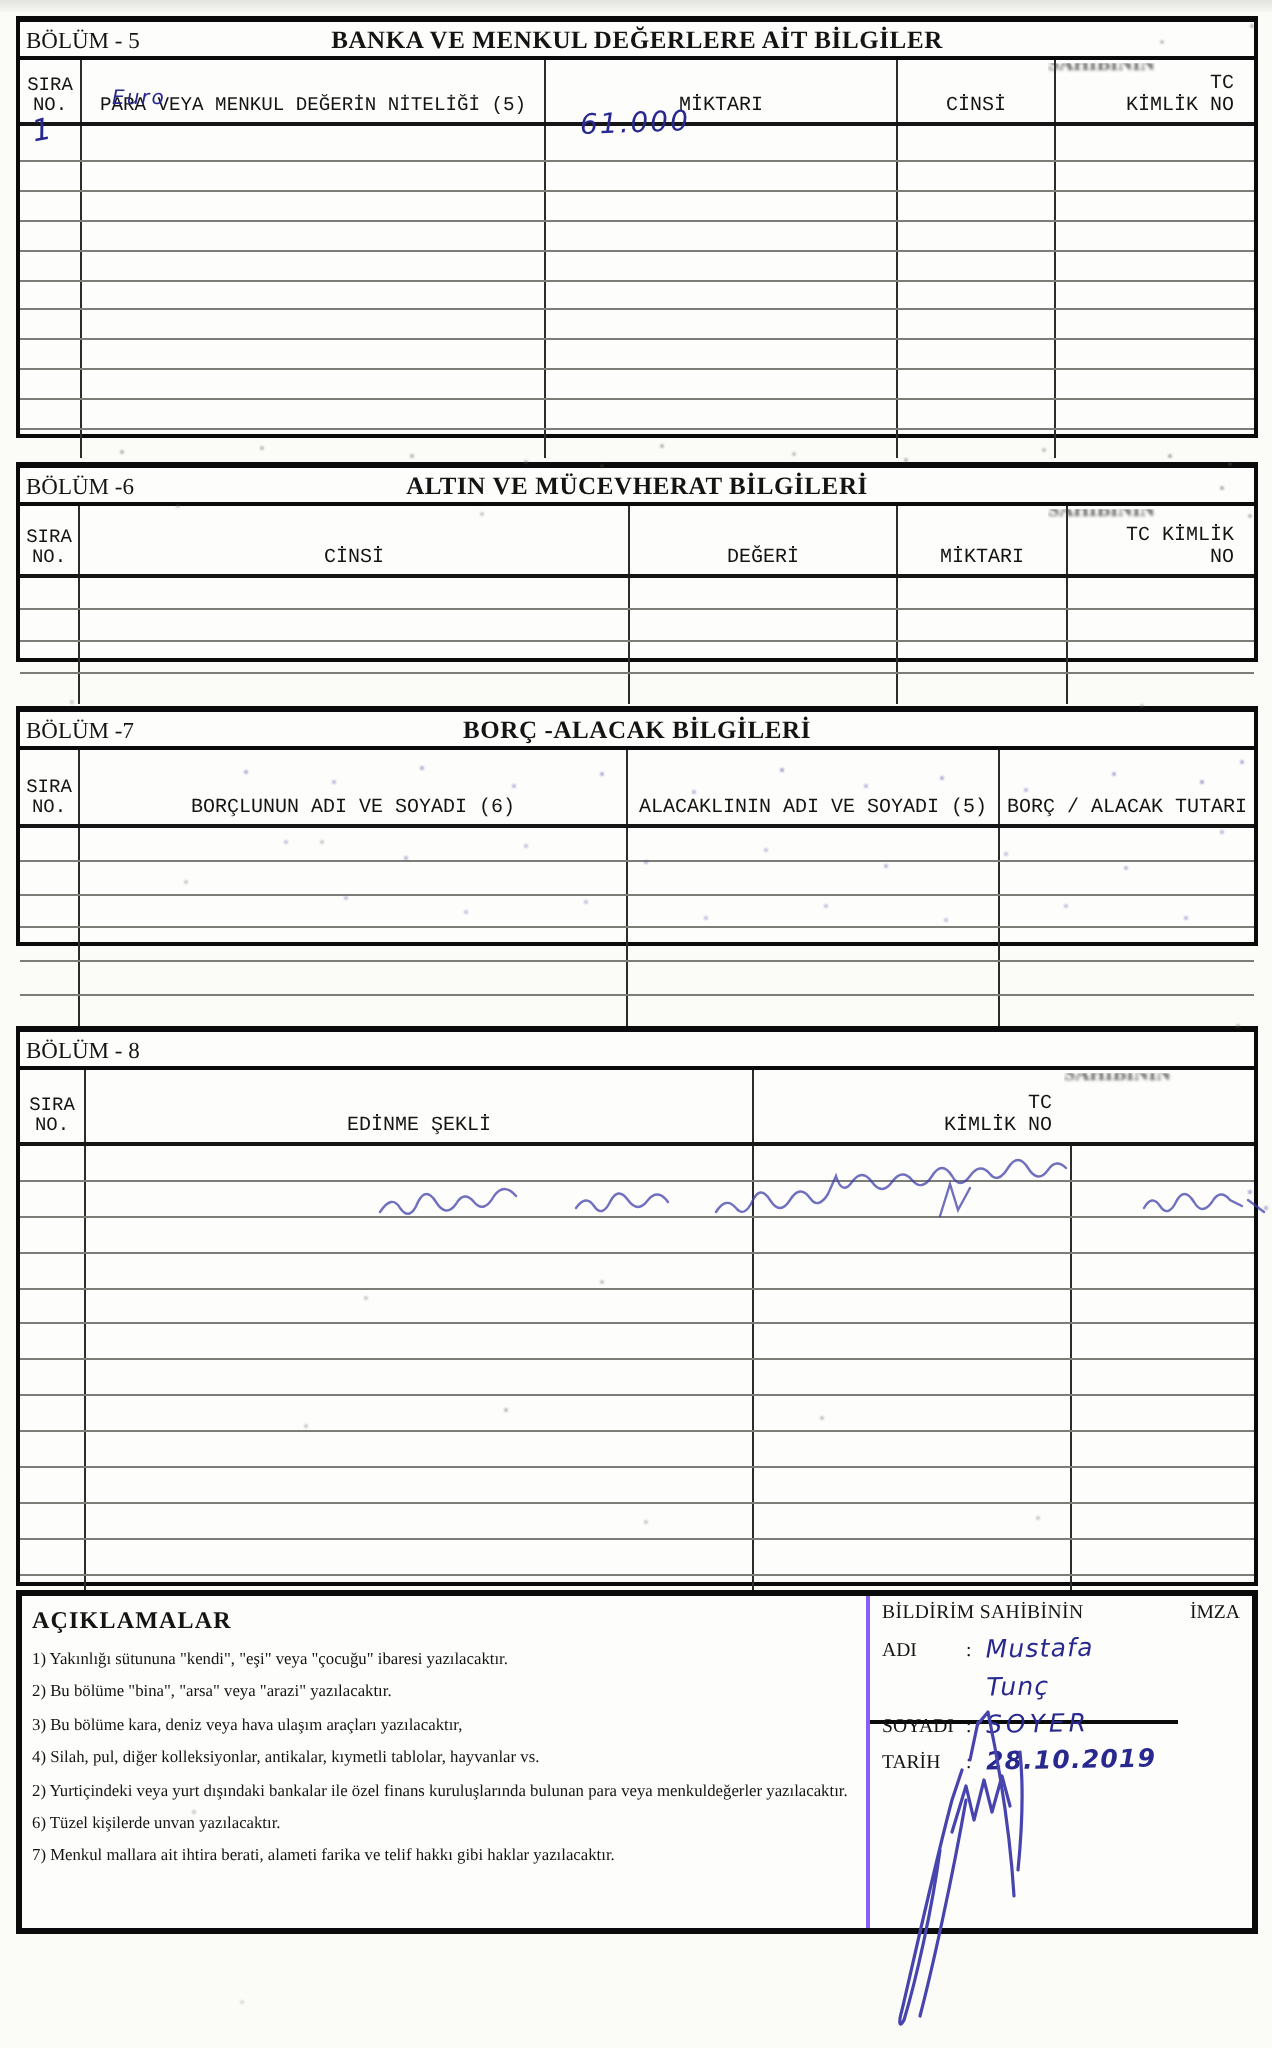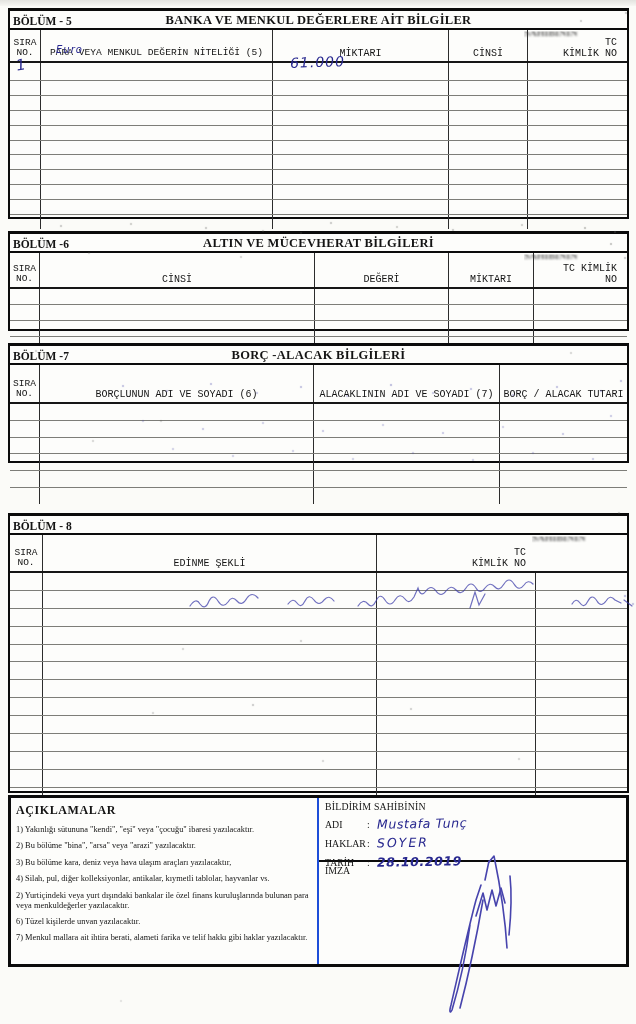--- a/index.html
+++ b/index.html
@@ -4,21 +4,21 @@
 <style>
   html,body{margin:0;padding:0;background:#ffffff;}
   .page{position:relative;width:636px;height:1024px;background:#fbfbf8;overflow:hidden;
         font-family:"Liberation Serif",serif;color:#141414;}
   .top-smudge{position:absolute;left:0;top:0;width:636px;height:6px;
         background:linear-gradient(#cfcfca,#f3f3ef);opacity:.55;}
   
   .sec{position:absolute;left:8px;width:621px;box-sizing:border-box;
        border:2px solid #0b0b0b;border-top-width:3px;background:#fdfdfb;}
   .titlebar{position:relative;height:17px;border-bottom:2px solid #0b0b0b;}
-  .seclabel{position:absolute;left:3px;bottom:1px;font-weight:bold;font-size:11.5px;white-space:nowrap;}
+  .seclabel{position:absolute;left:3px;bottom:1px;font-weight:normal;font-size:11.5px;white-space:nowrap;}
   .sectitle{display:block;text-align:center;font-weight:bold;font-size:12.5px;
             letter-spacing:.3px;padding-top:2px;white-space:nowrap;}
   .hdr{display:flex;border-bottom:2px solid #161616;font-family:Liberation Mono, monospace;}
   .hcell{box-sizing:border-box;display:flex;align-items:flex-end;justify-content:center;
          text-align:center;white-space:pre-line;line-height:1.12;font-size:10px;
          padding-bottom:2px;border-right:1px solid #2c2c2c;}
   .hcell:last-child{border-right:none;}
   .hcell.tcright{justify-content:flex-end;text-align:right;padding-right:10px;}
   .tbody{display:block;}
   .trow{display:flex;border-bottom:1px solid #7d7d78;}
@@ -56,24 +56,24 @@
   
   .faded-owner{position:absolute;font-size:10px;font-weight:bold;color:#3a3a3a;
        filter:blur(.9px);opacity:.8;clip-path:inset(42% 0 0 0);
        width:100px;z-index:3;}
   
   .ink{position:absolute;z-index:4;color:#28288f;
        font-family:"DejaVu Sans",sans-serif;font-style:italic;white-space:nowrap;}
   
   .bottom{position:absolute;left:8px;top:795px;width:621px;height:172px;box-sizing:border-box;
           border:3px solid #0b0b0b;display:flex;background:#fdfdfb;}
-  .notes{width:308px;box-sizing:border-box;border-right:2px solid #1d4ed8;padding:3px 8px 3px 5px;}
+  .notes{width:424px;box-sizing:border-box;border-right:2px solid #8b5cf6;padding:3px 8px 3px 5px;}
   .notes-title{font-weight:bold;font-size:12px;letter-spacing:.6px;margin:2px 0 7px;}
   .note{font-size:8.4px;line-height:1.2;margin:0 0 6.3px;}
-  .owner-box{flex:1;display:flex;flex-direction:column;}
+  .owner-box{flex:1;display:flex;flex-direction:row;}
   .owner-info{height:64px;box-sizing:border-box;border-bottom:2px solid #0b0b0b;
               padding:3px 6px;position:relative;}
   .ob-title{font-size:9.8px;margin-bottom:3px;letter-spacing:.2px;}
   .ob-row{display:flex;font-size:9.8px;line-height:1.5;align-items:baseline;}
   .ob-label{width:42px;}
   .ob-colon{width:10px;}
   .ob-value{font-family:"DejaVu Sans",sans-serif;font-style:italic;color:#28288f;
             font-size:12.5px;letter-spacing:.6px;transform:rotate(-1deg);}
   .imza-area{flex:1;padding:3px 6px;font-size:9.8px;position:relative;font-family:Liberation Serif, serif;}
   
@@ -230,30 +230,30 @@
           <div class="tcell"></div>
           <div class="tcell"></div>
           <div class="tcell"></div>
           <div class="tcell"></div>
           <div class="tcell"></div>
         </div>
       </div>
   </section>
   <div class="faded-owner" style="left:524px;top:250px;">SAHİBİNİN</div>
 
-  <section class="sec" id="sec7" style="top:343px;height:120px;">
+  <section class="sec" id="sec7" style="top:353px;height:120px;">
     <div class="titlebar">
       <span class="seclabel">BÖLÜM -7</span>
       <span class="sectitle">BORÇ -ALACAK BİLGİLERİ</span>
     </div>
     <div class="hdr">
       <div class="hcell" style="font-size:9.5px;">SIRA
 NO.</div>
       <div class="hcell">BORÇLUNUN ADI VE SOYADI (6)</div>
-      <div class="hcell">ALACAKLININ ADI VE SOYADI (7)</div>
+      <div class="hcell">ALACAKLININ ADI VE SOYADI (5)</div>
       <div class="hcell">BORÇ / ALACAK TUTARI</div>
     </div>
     <div class="tbody">
         <div class="trow">
           <div class="tcell"></div>
           <div class="tcell"></div>
           <div class="tcell"></div>
           <div class="tcell"></div>
         </div>
         <div class="trow">
@@ -396,21 +396,21 @@
     </div>
     <div class="owner-box">
       <div class="owner-info">
         <div class="ob-title">BİLDİRİM SAHİBİNİN</div>
         <div class="ob-row">
           <span class="ob-label">ADI</span>
           <span class="ob-colon">:</span>
           <span class="ob-value">Mustafa Tunç</span>
         </div>
         <div class="ob-row">
-          <span class="ob-label">HAKLAR</span>
+          <span class="ob-label">SOYADI</span>
           <span class="ob-colon">:</span>
           <span class="ob-value" style="letter-spacing:2px;">SOYER</span>
         </div>
         <div class="ob-row">
           <span class="ob-label">TARİH</span>
           <span class="ob-colon">:</span>
           <span class="ob-value" style="font-weight:bold;">28.10.2019</span>
         </div>
       </div>
       <div class="imza-area">

